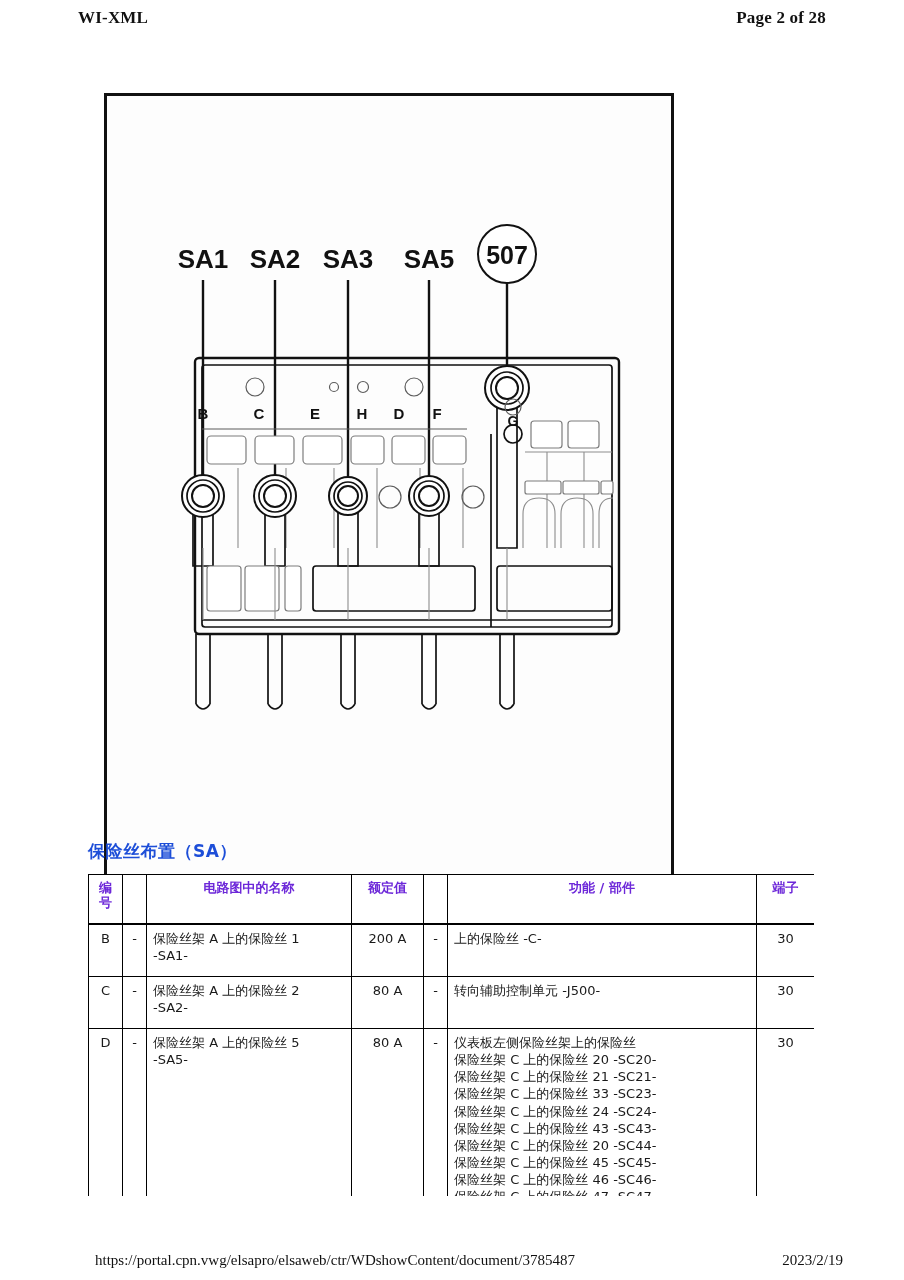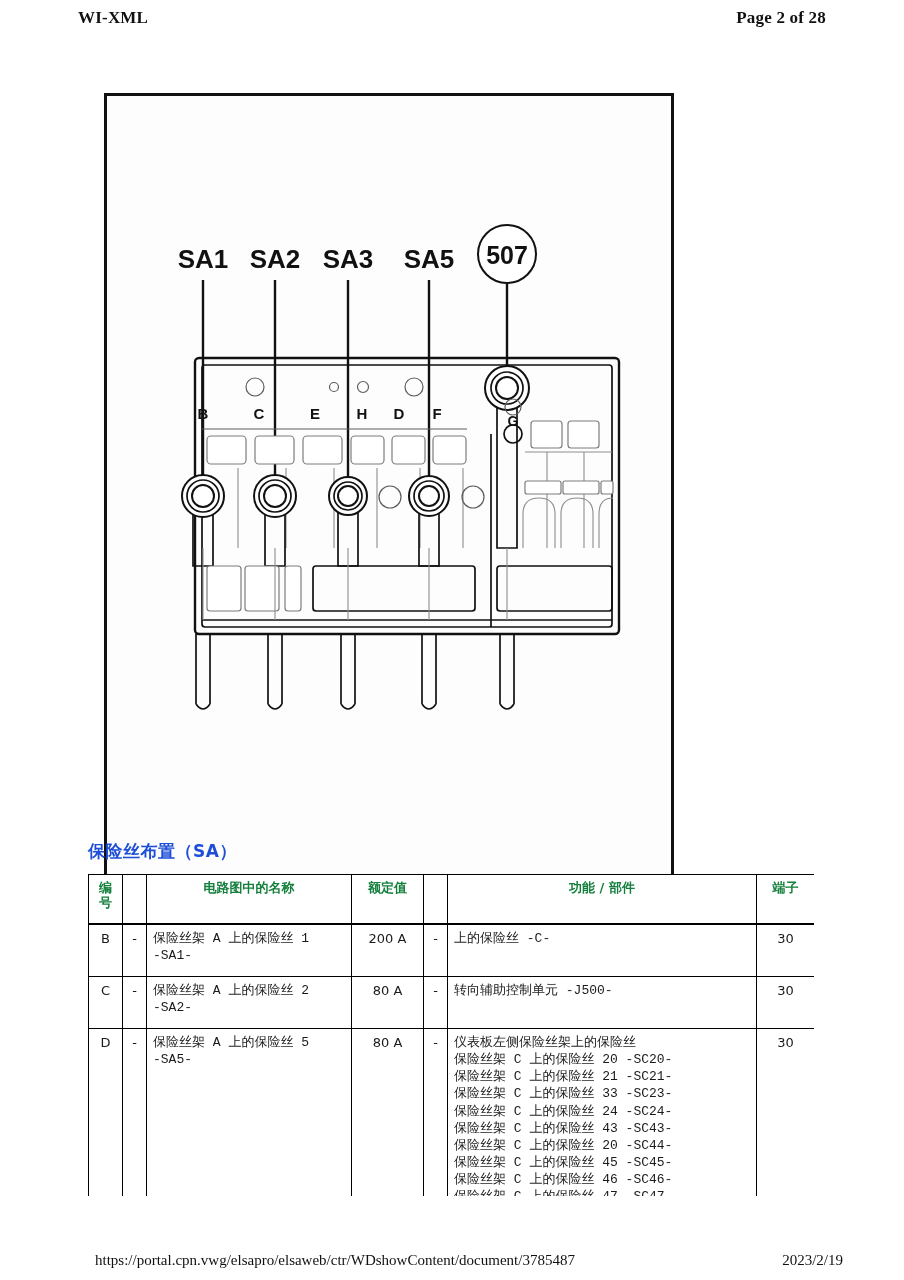--- a/index.html
+++ b/index.html
@@ -95,38 +95,38 @@
   }
   .fuse-table thead th {
     border-bottom: 2px solid #000;
     text-align: center;
     font-weight: bold;
     font-size: 13px;
     padding: 6px 4px 8px 4px;
     height: 34px;
     vertical-align: top;
     line-height: 1.12;
-    color: #15803d;
+    color: #6d28d9;
   }
   .fuse-table tbody td {
     font-size: 13px;
     line-height: 1.32;
     padding: 5px 6px 6px 6px;
     color: #1a1a1a;
   }
   .col-id      { width: 34px; }
   .col-dash1   { width: 24px; }
   .col-name    { width: 205px; }
   .col-rating  { width: 72px; }
   .col-dash2   { width: 24px; }
   .col-func    { width: 309px; }
   .col-term    { width: 58px; }
 
   .c-center { text-align: center; }
-  .cell-lines span { display: block; white-space: nowrap; font-family: Liberation Mono, monospace; }
+  .cell-lines span { display: block; white-space: nowrap; }
   .row-tall td { height: 150px; }
   .row-mid td  { height: 40px; }
 
   
   .table-clip {
     position: absolute;
     left: 88px;
     top: 874px;
     width: 726px;
     height: 322px;

